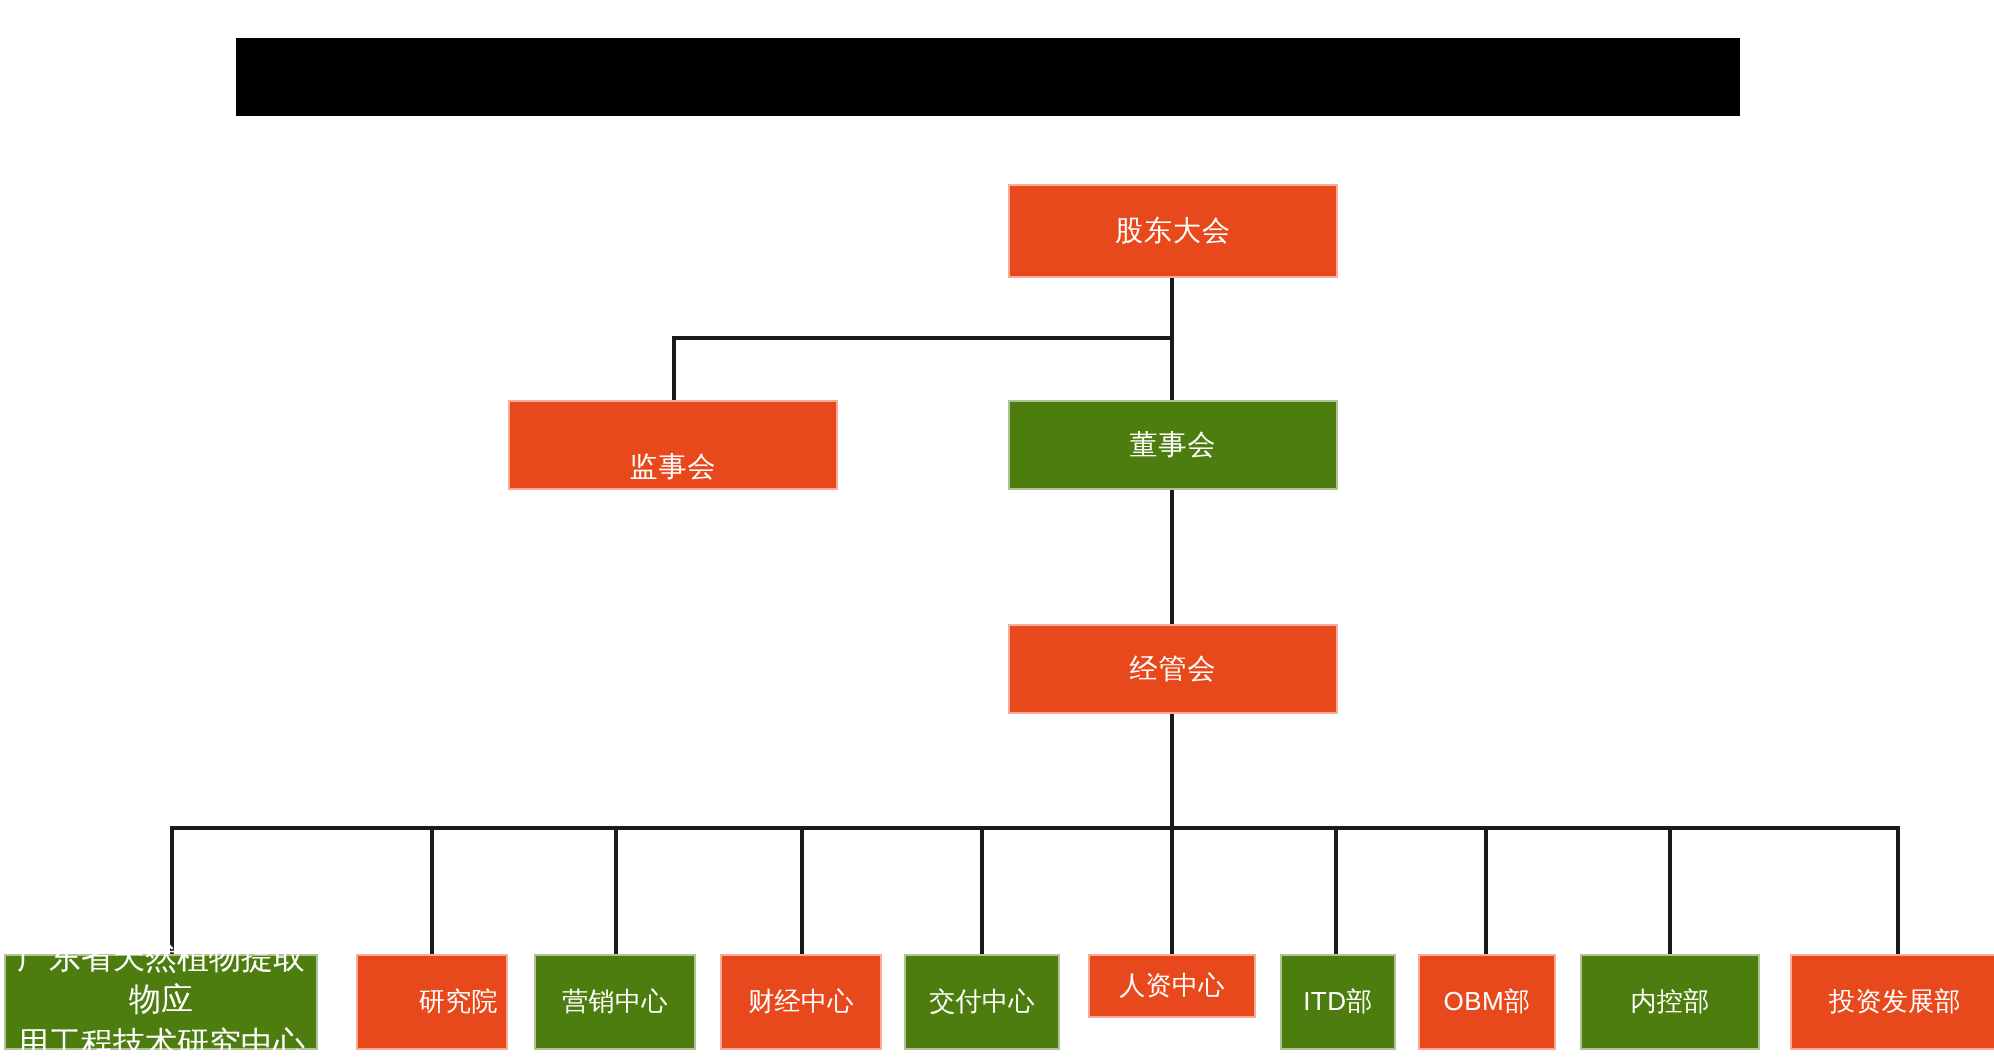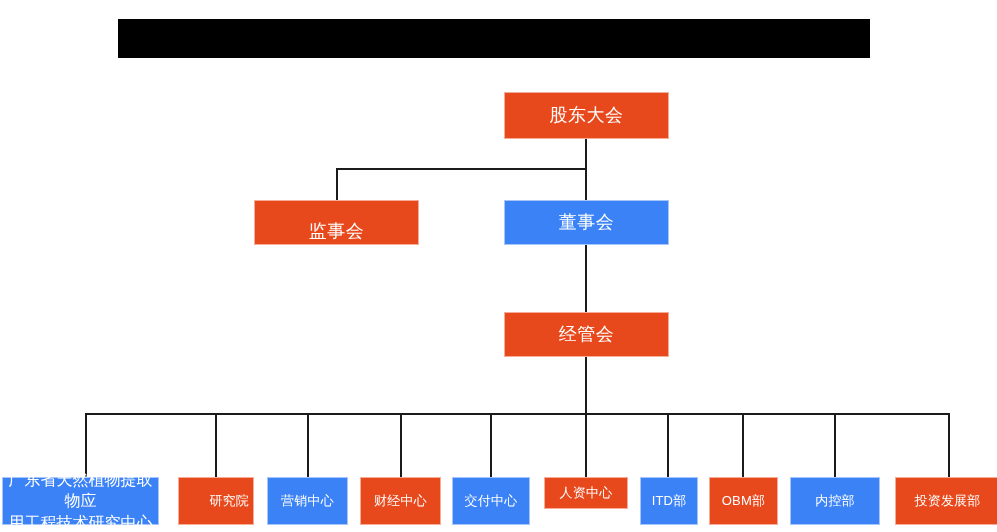--- a/index.html
+++ b/index.html
@@ -39,29 +39,29 @@
 
   
   .node {
     position: absolute;
     box-sizing: border-box;
     display: flex;
     align-items: center;
     justify-content: center;
     text-align: center;
     color: #ffffff;
-    font-size: 18px;
+    font-size: 14px;
     line-height: 1.25;
     letter-spacing: 0.5px;
     font-weight: 400;
     padding: 2px 4px;
     border: 1px solid rgba(255,255,255,0.55);
   }
   .node.dark  { background: #E8491C; }
-  .node.light { background: #3b82f6; }
+  .node.light { background: #4d7c0f; }
 
   .node.small {
     font-size: 13px;
     letter-spacing: 0.2px;
   }
   .node.tiny {
     font-size: 16px;
     line-height: 1.35;
     letter-spacing: 0px;
   }

